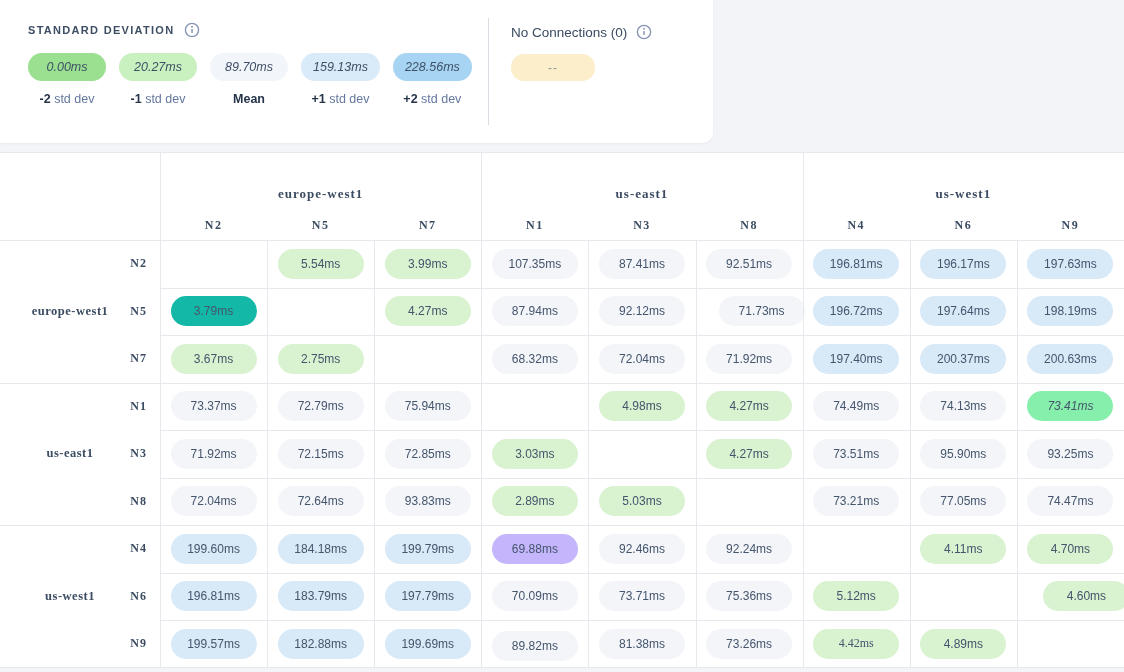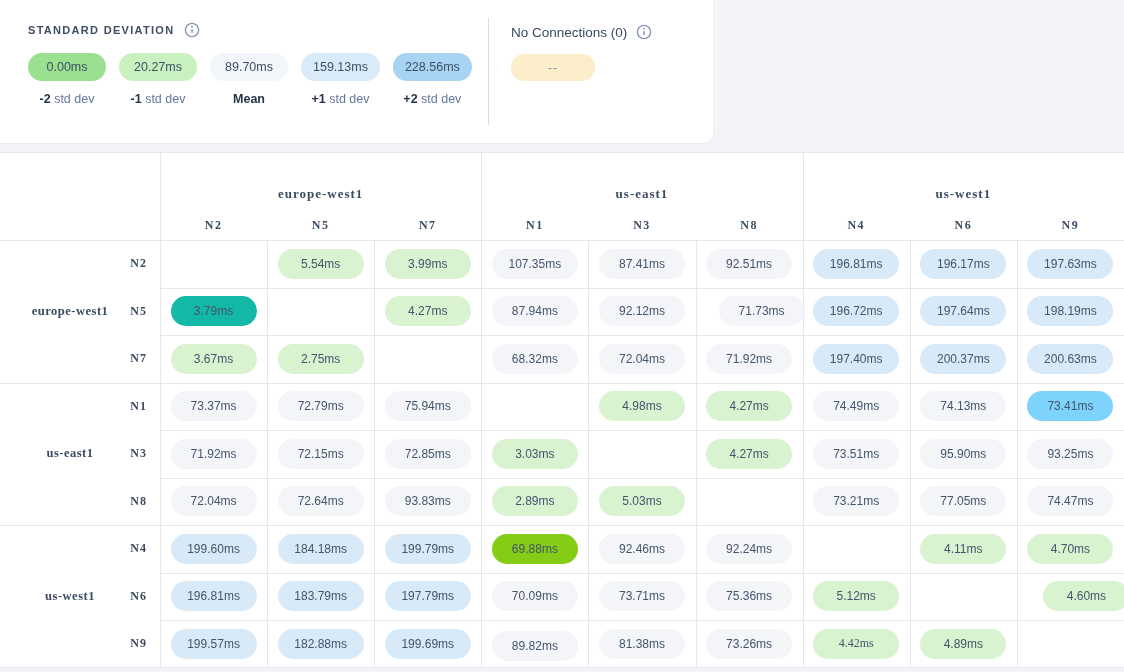--- a/index.html
+++ b/index.html
@@ -17,21 +17,21 @@
   }
   .sd{position:absolute;left:28px;top:22px}
   .sd-title-row{display:flex;align-items:center;gap:10px}
   .sd-title{font-size:11px;font-weight:bold;letter-spacing:1.3px;color:#3d4e64}
   .info-icon{display:inline-flex;flex:none}
   .scale-row{display:flex;gap:13px;margin-top:15px}
   .scale-item{display:flex;flex-direction:column;align-items:center;gap:11px}
   .scale-pill{
     min-width:78px;height:28px;padding:0 12px;border-radius:14px;
     display:flex;align-items:center;justify-content:center;
-    font-size:12.5px;color:#3e5065;box-sizing:border-box;
+    font-size:12.5px;color:#3e5065;box-sizing:border-box;font-style:italic;
   }
   .scale-label{font-size:12.5px;color:#64779e;white-space:pre}
   .scale-label b{color:#26344a}
   .divider{position:absolute;left:488px;top:18px;width:1px;height:107px;background:#d9dde3}
   .nc{position:absolute;left:511px;top:24px}
   .nc-row{display:flex;align-items:center;gap:9px}
   .nc-label{font-size:13.5px;color:#3a4a60}
   .nc-pill{
     margin-top:14px;width:84px;height:27px;border-radius:13px;
     display:flex;align-items:center;justify-content:center;
@@ -234,21 +234,21 @@
     <div class="cell" style="left: 695.556px; top: 230.5px; width: 107.111px; height: 47.5px;">
       <span class="pill" style="background: rgb(217, 242, 208);">4.27ms</span>
     </div>
     <div class="cell" style="left: 802.667px; top: 230.5px; width: 107.111px; height: 47.5px;">
       <span class="pill" style="background: rgb(243, 245, 249);">74.49ms</span>
     </div>
     <div class="cell" style="left: 909.778px; top: 230.5px; width: 107.111px; height: 47.5px;">
       <span class="pill" style="background: rgb(243, 245, 249);">74.13ms</span>
     </div>
     <div class="cell" style="left: 1016.89px; top: 230.5px; width: 107.111px; height: 47.5px;">
-      <span class="pill" style="background: #7dd3fc;">73.41ms</span>
+      <span class="pill" style="background: #86efac; font-style: italic;">73.41ms</span>
     </div>
     <div class="node-row-label mono" style="top: 278px; height: 47.5px;">N3</div>
     <div class="cell" style="left: 160px; top: 278px; width: 107.111px; height: 47.5px;">
       <span class="pill" style="background: rgb(243, 245, 249);">71.92ms</span>
     </div>
     <div class="cell" style="left: 267.111px; top: 278px; width: 107.111px; height: 47.5px;">
       <span class="pill" style="background: rgb(243, 245, 249);">72.15ms</span>
     </div>
     <div class="cell" style="left: 374.222px; top: 278px; width: 107.111px; height: 47.5px;">
       <span class="pill" style="background: rgb(243, 245, 249);">72.85ms</span>
@@ -298,21 +298,21 @@
     <div class="cell" style="left: 160px; top: 373px; width: 107.111px; height: 47.5px;">
       <span class="pill" style="background: rgb(216, 233, 248);">199.60ms</span>
     </div>
     <div class="cell" style="left: 267.111px; top: 373px; width: 107.111px; height: 47.5px;">
       <span class="pill" style="background: rgb(216, 233, 248);">184.18ms</span>
     </div>
     <div class="cell" style="left: 374.222px; top: 373px; width: 107.111px; height: 47.5px;">
       <span class="pill" style="background: rgb(216, 233, 248);">199.79ms</span>
     </div>
     <div class="cell" style="left: 481.333px; top: 373px; width: 107.111px; height: 47.5px;">
-      <span class="pill" style="background: #84cc16;">69.88ms</span>
+      <span class="pill" style="background: #c4b5fd;">69.88ms</span>
     </div>
     <div class="cell" style="left: 588.444px; top: 373px; width: 107.111px; height: 47.5px;">
       <span class="pill" style="background: rgb(243, 245, 249);">92.46ms</span>
     </div>
     <div class="cell" style="left: 695.556px; top: 373px; width: 107.111px; height: 47.5px;">
       <span class="pill" style="background: rgb(243, 245, 249);">92.24ms</span>
     </div>
     <div class="cell" style="left: 909.778px; top: 373px; width: 107.111px; height: 47.5px;">
       <span class="pill" style="background: rgb(217, 242, 208);">4.11ms</span>
     </div>

